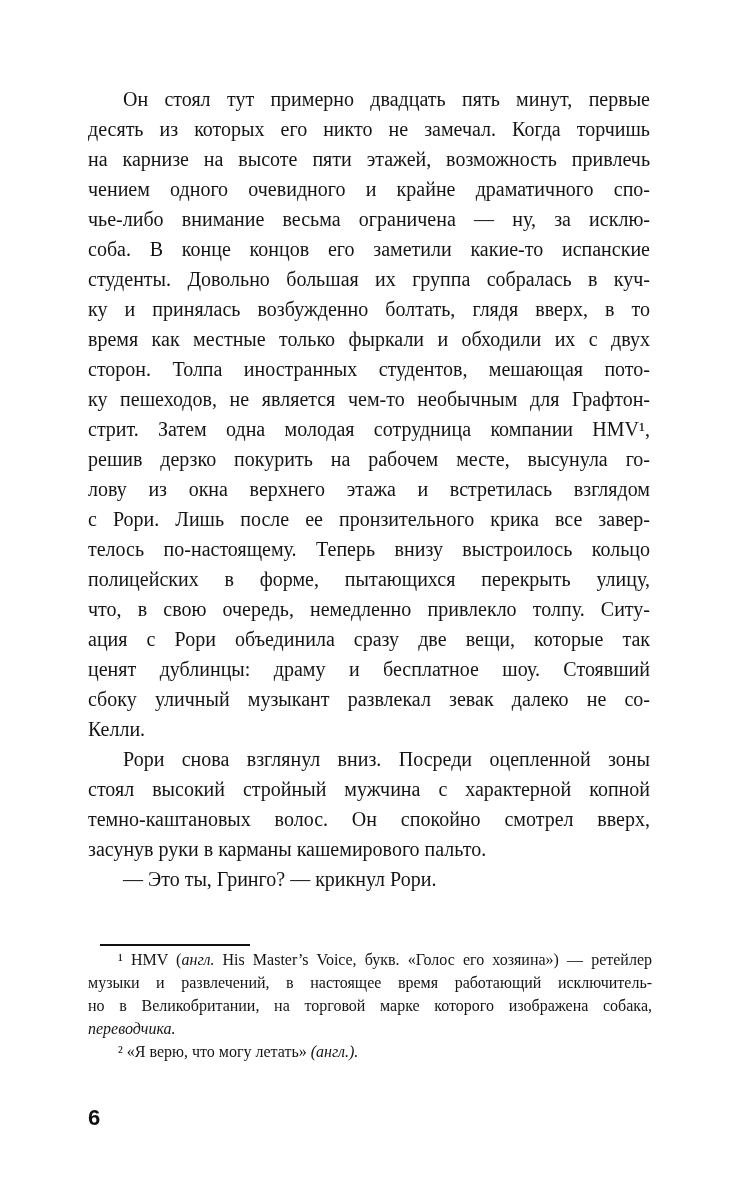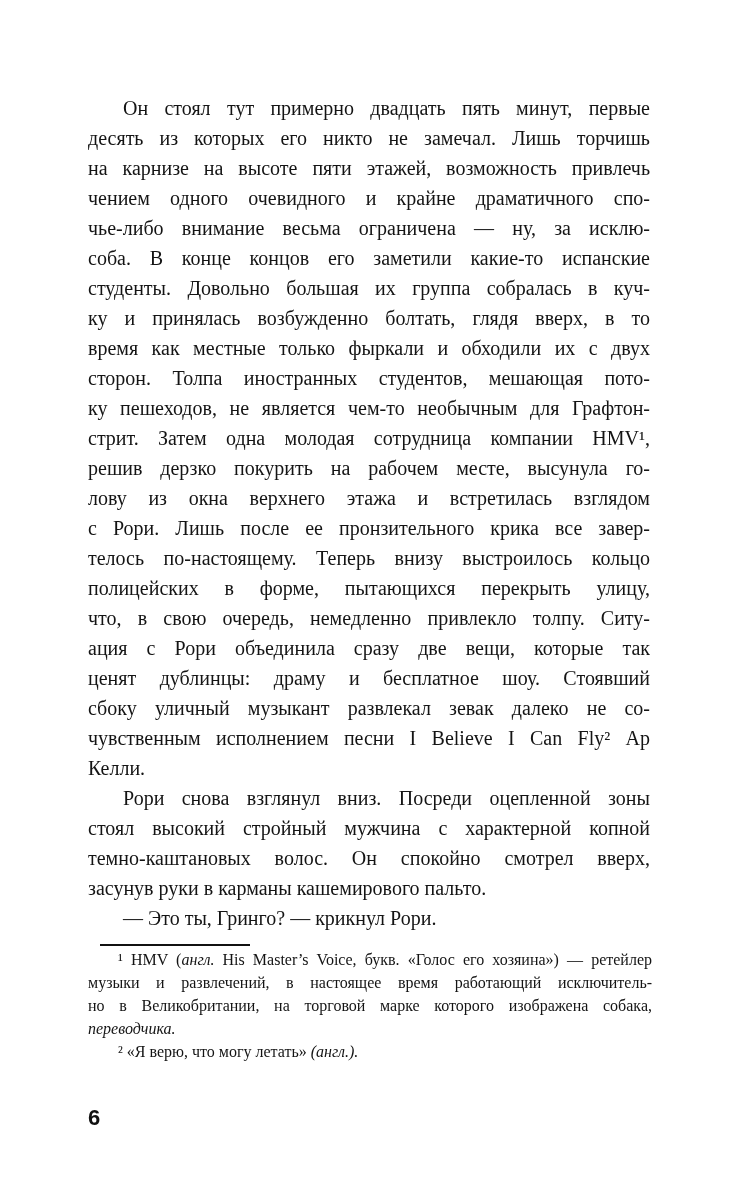--- a/index.html
+++ b/index.html
@@ -9,21 +9,21 @@
     width: 739px;
     height: 1182px;
     background: #ffffff;
     overflow: hidden;
     font-family: "Liberation Serif", serif;
     color: #141414;
   }
   .body-text {
     position: absolute;
     left: 88px;
-    top: 93px;
+    top: 84px;
     width: 562px;
     font-size: 20px;
     line-height: 30px;
   }
   .line {
     text-align: justify;
     text-align-last: justify;
   }
   .line.last {
     text-align: center;
@@ -67,41 +67,40 @@
     color: #111111;
   }
 </style>
 </head>
 <body>
 
 <div class="page">
   <div class="body-text">
       <div>
         <div class="line indent">Он стоял тут примерно двадцать пять минут, первые</div>
-        <div class="line">десять из которых его никто не замечал. Лишь торчишь</div>
+        <div class="line">десять из которых его никто не замечал. Когда торчишь</div>
         <div class="line">на карнизе на высоте пяти этажей, возможность привлечь</div>
         <div class="line">чением одного очевидного и крайне драматичного спо-</div>
         <div class="line">чье-либо внимание весьма ограничена — ну, за исклю-</div>
         <div class="line">соба. В конце концов его заметили какие-то испанские</div>
         <div class="line">студенты. Довольно большая их группа собралась в куч-</div>
         <div class="line">ку и принялась возбужденно болтать, глядя вверх, в то</div>
         <div class="line">время как местные только фыркали и обходили их с двух</div>
         <div class="line">сторон. Толпа иностранных студентов, мешающая пото-</div>
         <div class="line">ку пешеходов, не является чем-то необычным для Графтон-</div>
         <div class="line">стрит. Затем одна молодая сотрудница компании HMV¹,</div>
         <div class="line">решив дерзко покурить на рабочем месте, высунула го-</div>
         <div class="line">лову из окна верхнего этажа и встретилась взглядом</div>
         <div class="line">с Рори. Лишь после ее пронзительного крика все завер-</div>
         <div class="line">телось по-настоящему. Теперь внизу выстроилось кольцо</div>
         <div class="line">полицейских в форме, пытающихся перекрыть улицу,</div>
         <div class="line">что, в свою очередь, немедленно привлекло толпу. Ситу-</div>
         <div class="line">ация с Рори объединила сразу две вещи, которые так</div>
         <div class="line">ценят дублинцы: драму и бесплатное шоу. Стоявший</div>
         <div class="line">сбоку уличный музыкант развлекал зевак далеко не со-</div>
-        <div class="line">чувственным исполнением песни I Believe I Can Fly² Ар</div>
         <div class="line last">Келли.</div>
       </div>
       <div>
         <div class="line indent">Рори снова взглянул вниз. Посреди оцепленной зоны</div>
         <div class="line">стоял высокий стройный мужчина с характерной копной</div>
         <div class="line">темно-каштановых волос. Он спокойно смотрел вверх,</div>
         <div class="line last">засунув руки в карманы кашемирового пальто.</div>
       </div>
       <div>
         <div class="line indent last">— Это ты, Гринго? — крикнул Рори.</div>

